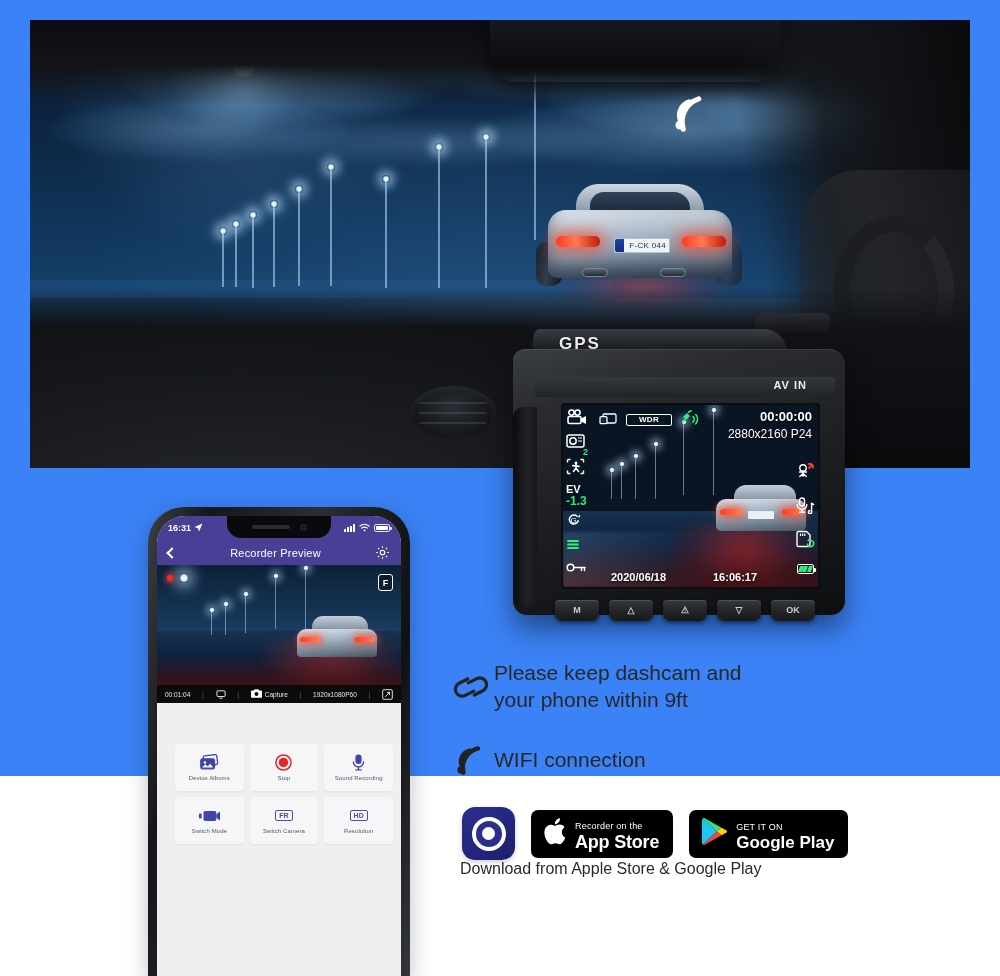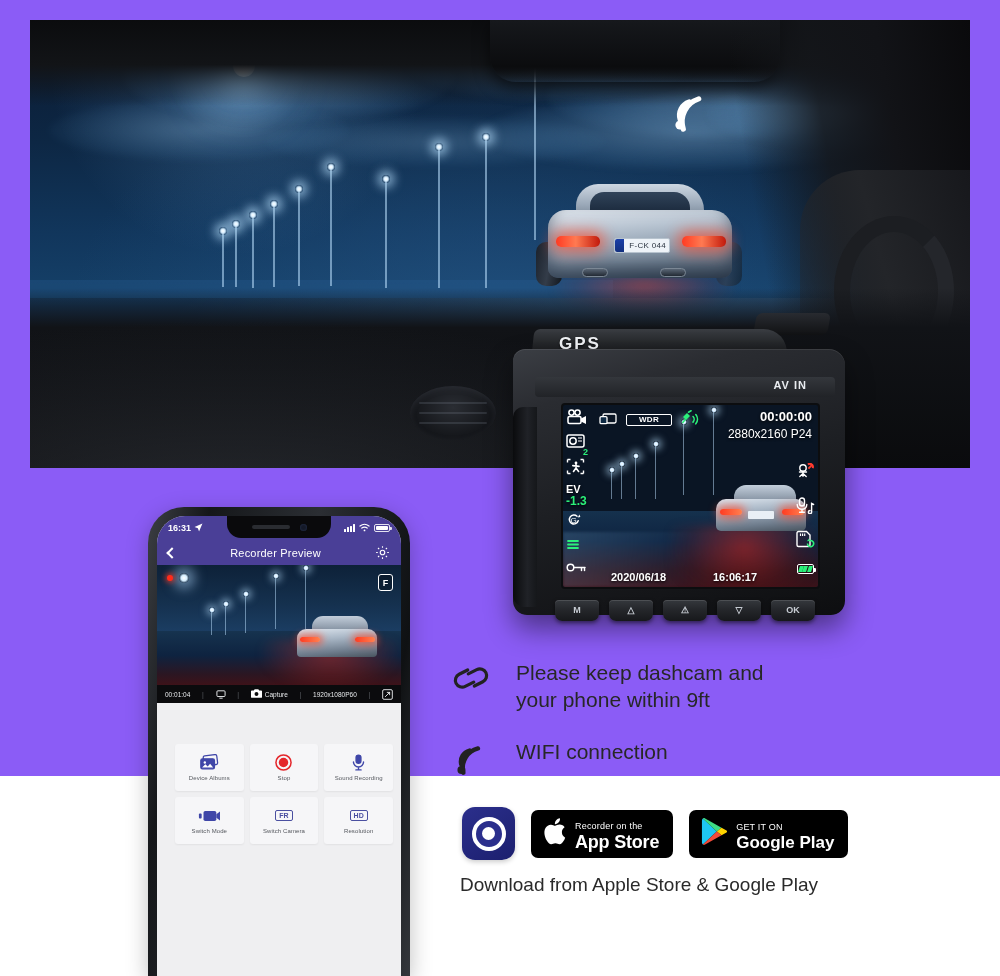--- a/index.html
+++ b/index.html
@@ -2,21 +2,21 @@
 <html><head>
 <meta charset="utf-8">
 <style>
   * { box-sizing: border-box; margin: 0; padding: 0; }
   html, body {
     width: 1000px; height: 976px;
     background: #ffffff;
     font-family: "Liberation Sans", sans-serif;
     overflow: hidden;
   }
-  .page { position: relative; width: 1000px; height: 776px; background: #8b5cf6; text-decoration: underline; }
+  .page { position: relative; width: 1000px; height: 776px; background: #3b82f6; text-decoration: underline; }
 
   
   .hero {
     position: absolute; left: 30px; top: 20px;
     width: 940px; height: 448px;
     overflow: hidden;
     background: #05070f;
   }
   .hero-scene { position: absolute; inset: 0; }
 
@@ -491,21 +491,21 @@
   .hd-box, .fr-box {
     border: 1.4px solid #4a4fa0; border-radius: 2px; color: #4a4fa0;
     font-size: 7px; font-weight: bold; padding: 1px 3px; line-height: 1.1;
   }
 
   
   .features {
     position: absolute; left: 448px; top: 660px; width: 500px;
   }
   .feature-row {
-    display: flex; gap: 22px; margin-bottom: 26px;
+    display: flex; align-items: center; margin-bottom: 26px;
   }
   .feature-ico { width: 46px; flex: 0 0 46px; display: flex; justify-content: center; }
   .feature-text { font-size: 21px; color: #272727; line-height: 1.27; }
 
   .stores {
     display: flex; align-items: center; gap: 16px; margin-top: 8px; margin-left: 14px;
   }
   .app-icon-tile {
     width: 53px; height: 53px; border-radius: 13px;
     background: linear-gradient(145deg, #2b2f8c 0%, #1c1f6e 100%);
@@ -521,22 +521,22 @@
   .app-icon-pupil { width: 13px; height: 13px; border-radius: 50%; background: #ffffff; }
   .store-badge {
     height: 48px; border-radius: 7px; background: #000;
     display: flex; align-items: center; gap: 8px;
     padding: 0 14px 0 12px; color: #fff;
   }
   .badge-sub { font-size: 9px; letter-spacing: .2px; line-height: 1.1; }
   .badge-main { font-size: 18px; font-weight: bold; line-height: 1.05; letter-spacing: -.2px; }
   .badge-main-sm { font-size: 17px; font-weight: bold; line-height: 1.05; }
   .download-line {
-    margin-top: 14px; margin-left: 12px;
-    font-size: 19px; color: #2a2a2a; white-space: nowrap;
+    margin-left: 12px;
+    font-size: 16px; color: #2a2a2a; white-space: nowrap;
   }
 </style>
 </head>
 <body>
 
 <div class="page">
 
   <div class="hero">
     <div class="hero-scene">
       <div class="sky">

